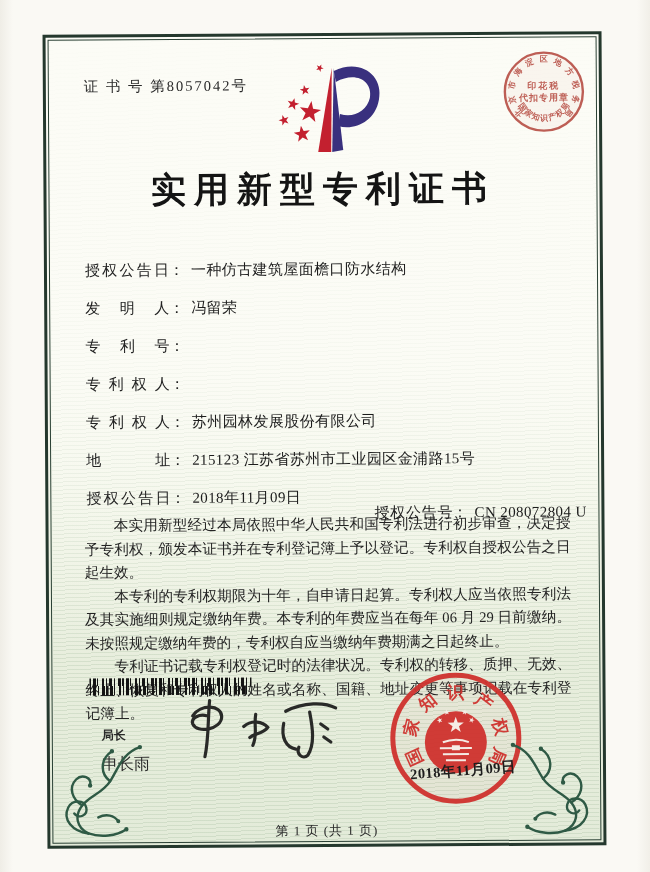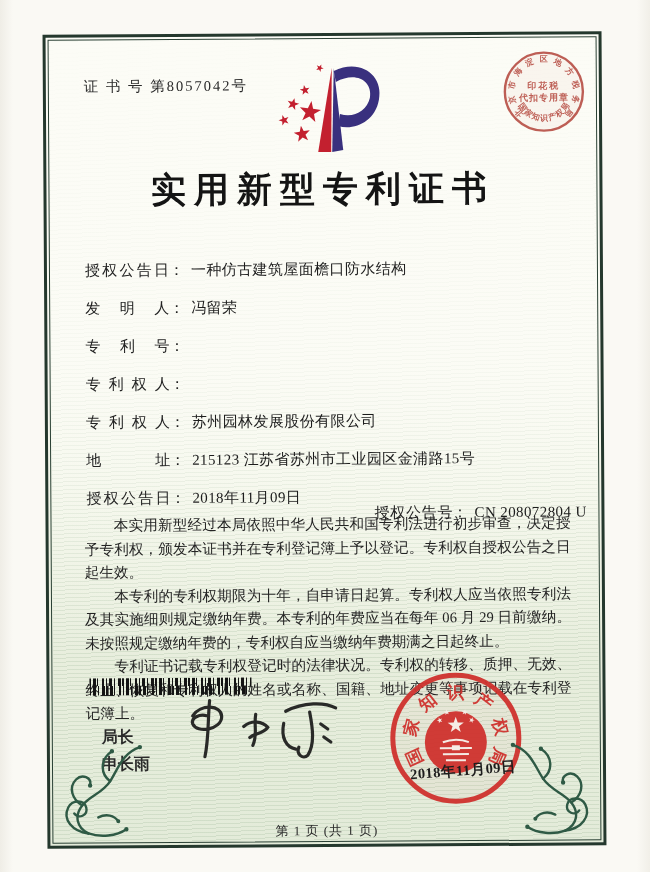--- a/index.html
+++ b/index.html
@@ -37,22 +37,22 @@
   .colon{margin-right:7px;}
   .fvalue{letter-spacing:0.4px;color:#1c1c1c;}
   .grant-right{position:absolute;left:288px;top:0;display:flex;align-items:baseline;white-space:nowrap;}
   .grant-right .jlabel{width:5.2em;margin-top:16px;}
   .paragraphs{position:absolute;left:36px;top:477px;width:486px;}
   .paragraphs p{margin:0;text-indent:2em;text-align:justify;font-size:14.6px;line-height:23.5px;color:#242424;}
   .barcode{
     position:absolute;left:40px;top:641px;width:162px;height:17px;
     background:repeating-linear-gradient(90deg,#141414 0 1.5px,transparent 1.5px 3.5px,#141414 3.5px 6.5px,transparent 6.5px 8px,#141414 8px 9px,transparent 9px 12.5px,#141414 12.5px 15px,transparent 15px 16.5px);
   }
-  .director-title{position:absolute;left:52px;top:690px;font-size:16px;font-weight:600;color:#2a2a2a;font-family:"Liberation Sans","DejaVu Sans",sans-serif;}
-  .director-name{position:absolute;left:52px;top:717px;font-size:16px;font-weight:700;color:#2a2a2a;font-family:"Liberation Sans","DejaVu Sans",sans-serif;}
+  .director-title{position:absolute;left:52px;top:690px;font-size:12px;font-weight:600;color:#2a2a2a;font-family:"Liberation Sans","DejaVu Sans",sans-serif;}
+  .director-name{position:absolute;left:52px;top:717px;font-size:16px;font-weight:400;color:#2a2a2a;font-family:"Liberation Sans","DejaVu Sans",sans-serif;}
   .signature{position:absolute;left:130px;top:652px;width:175px;height:85px;}
   .seal{position:absolute;left:336px;top:633px;width:140px;height:140px;opacity:0.95;}
   .seal-date{
     position:absolute;left:348px;top:726px;width:130px;text-align:center;
     font-size:14.5px;font-weight:600;color:#1d1d1d;transform:rotate(-4deg);letter-spacing:0.5px;
   }
   .page-footer{position:absolute;left:0;top:786px;width:100%;text-align:center;font-size:13px;letter-spacing:1px;color:#2b2b2b;}
   .flourish{position:absolute;width:92px;height:98px;}
   .flourish.left{left:2px;top:706px;}
   .flourish.right{left:459px;top:706px;transform:scaleX(-1);}

